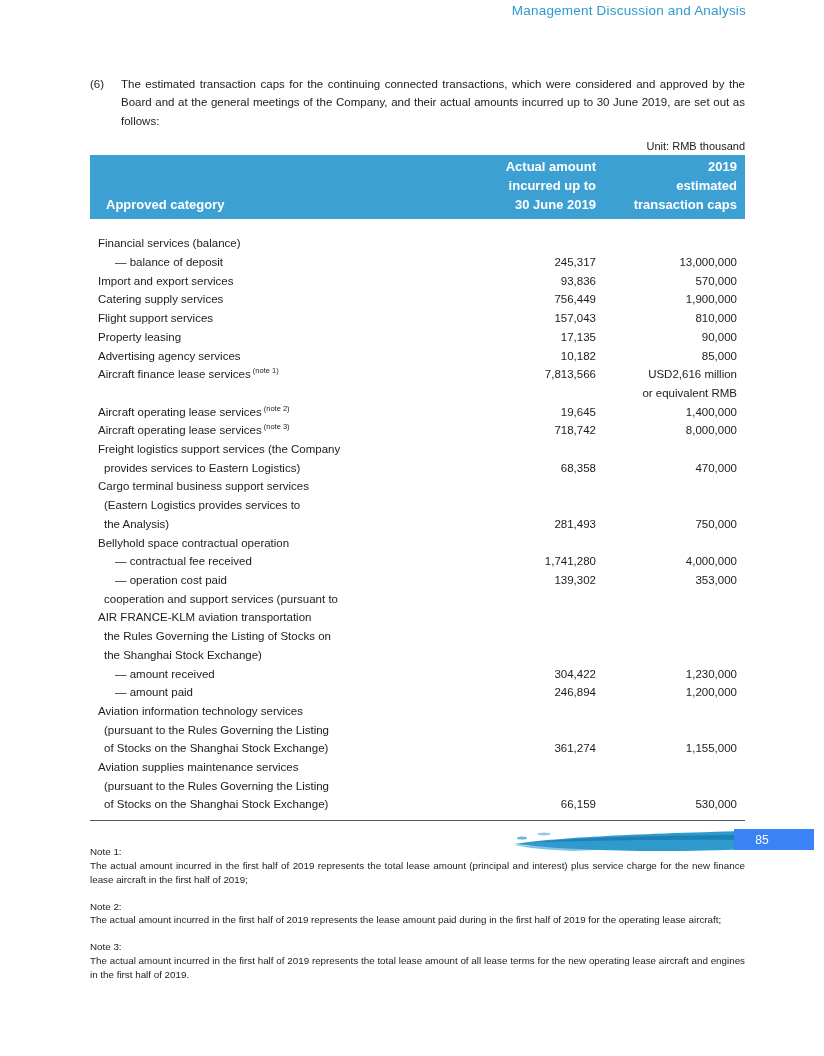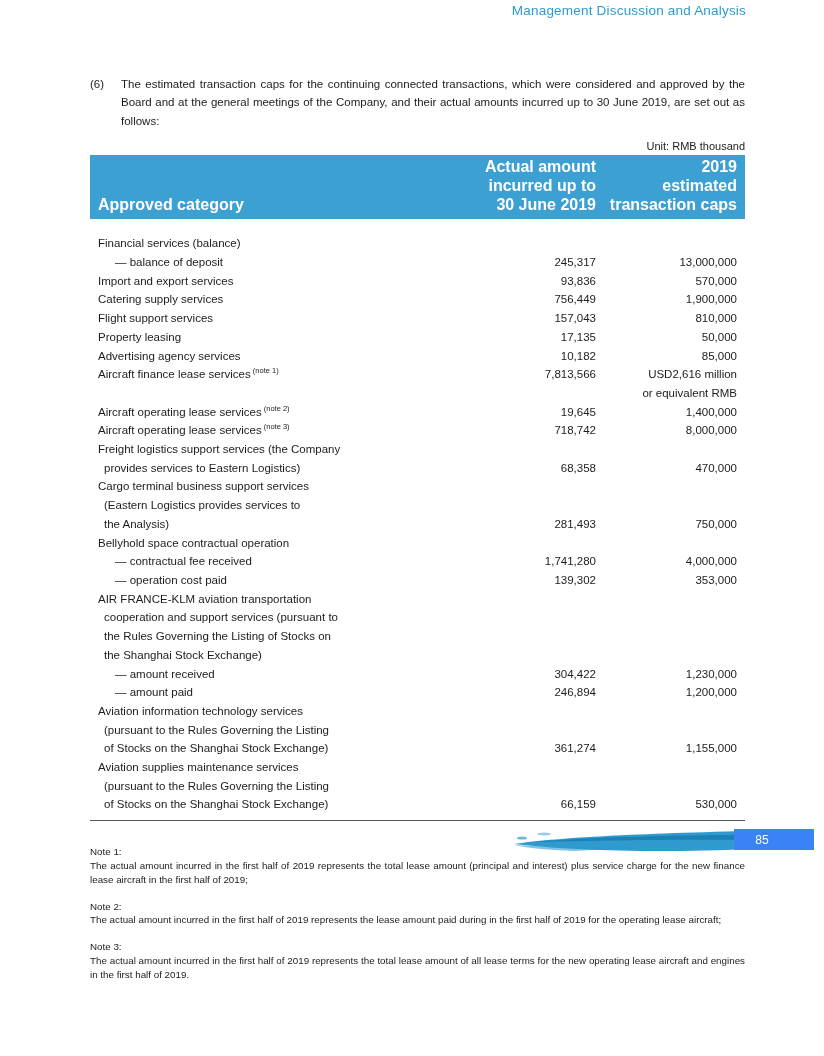--- a/index.html
+++ b/index.html
@@ -35,26 +35,26 @@
     border-bottom:1px solid #55565a;
   }
   .data-table col.c1 { width:366px; }
   .data-table col.c2 { width:140px; }
   .data-table col.c3 { width:149px; }
 
   thead th {
     background:#3da0d2;
     color:#ffffff;
     font-weight:bold;
-    font-size:16px;
+    font-size:13px;
     line-height:18.7px;
     padding-top:3px;
     padding-bottom:5px;
   }
-  th.col-cat { text-align:left; vertical-align:bottom; padding-left:8px; }
+  th.col-cat { text-align:left; vertical-align:bottom; padding-left:16px; }
   th.col-num { text-align:right; vertical-align:top; }
   th.col-cap { padding-right:8px; }
 
   tbody td { font-size:11.5px; line-height:18.7px; vertical-align:bottom; }
   tbody tr:first-child td { padding-top:15px; }
   tbody tr:last-child td { padding-bottom:6px; }
   .cell-num { text-align:right; }
   .cell-cap { padding-right:8px; }
   .cell-cat.indent-0 { padding-left:8px; }
   .cell-cat.indent-1 { padding-left:14px; }
@@ -145,21 +145,21 @@
             <td class="cell-num cell-cap">1,900,000</td>
           </tr>
           <tr>
             <td class="cell-cat indent-0">Flight support services</td>
             <td class="cell-num">157,043</td>
             <td class="cell-num cell-cap">810,000</td>
           </tr>
           <tr>
             <td class="cell-cat indent-0">Property leasing</td>
             <td class="cell-num">17,135</td>
-            <td class="cell-num cell-cap">50,000</td>
+            <td class="cell-num cell-cap">90,000</td>
           </tr>
           <tr>
             <td class="cell-cat indent-0">Advertising agency services</td>
             <td class="cell-num">10,182</td>
             <td class="cell-num cell-cap">85,000</td>
           </tr>
           <tr>
             <td class="cell-cat indent-0">Aircraft finance lease services<sup>&nbsp;(note 1)</sup></td>
             <td class="cell-num">7,813,566</td>
             <td class="cell-num cell-cap">USD2,616 million</td>
@@ -213,26 +213,26 @@
             <td class="cell-cat indent-2">— contractual fee received</td>
             <td class="cell-num">1,741,280</td>
             <td class="cell-num cell-cap">4,000,000</td>
           </tr>
           <tr>
             <td class="cell-cat indent-2">— operation cost paid</td>
             <td class="cell-num">139,302</td>
             <td class="cell-num cell-cap">353,000</td>
           </tr>
           <tr>
+            <td class="cell-cat indent-1">cooperation and support services (pursuant to</td>
+            <td class="cell-num"></td>
+            <td class="cell-num cell-cap"></td>
+          </tr>
+          <tr>
             <td class="cell-cat indent-0">AIR FRANCE-KLM aviation transportation</td>
-            <td class="cell-num"></td>
-            <td class="cell-num cell-cap"></td>
-          </tr>
-          <tr>
-            <td class="cell-cat indent-1">cooperation and support services (pursuant to</td>
             <td class="cell-num"></td>
             <td class="cell-num cell-cap"></td>
           </tr>
           <tr>
             <td class="cell-cat indent-1">the Rules Governing the Listing of Stocks on</td>
             <td class="cell-num"></td>
             <td class="cell-num cell-cap"></td>
           </tr>
           <tr>
             <td class="cell-cat indent-1">the Shanghai Stock Exchange)</td>

